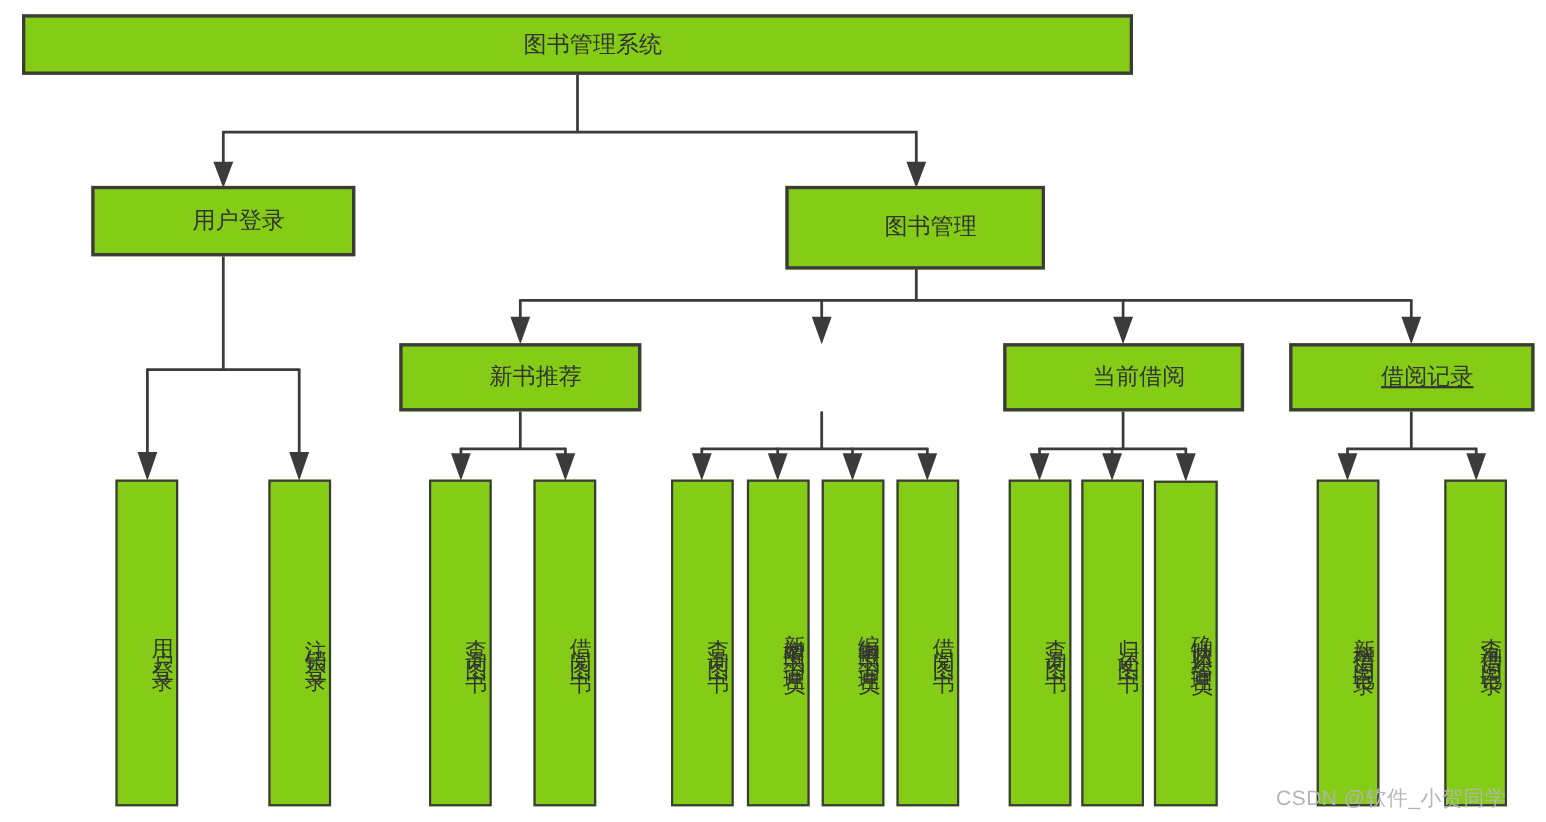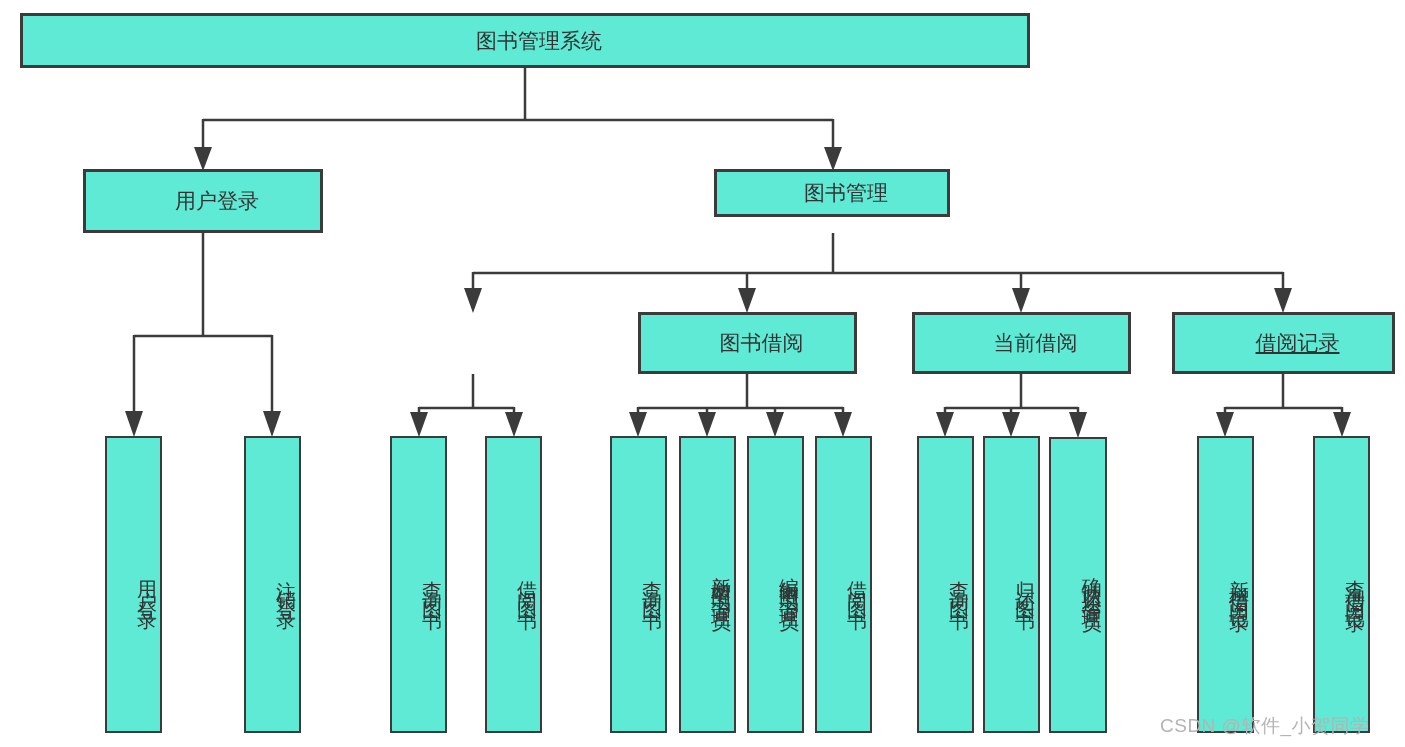--- a/index.html
+++ b/index.html
@@ -16,21 +16,21 @@
     background:var(--background);
     overflow:hidden;
     font-family:"Liberation Sans","DejaVu Sans",sans-serif;
     color:var(--text);
   }
   .connectors{position:absolute;left:0;top:0;z-index:1;}
   .connectors line{stroke:var(--line);stroke-width:2.5;}
   .connectors polygon{fill:var(--line);stroke:none;}
   .box{
     position:absolute;
-    background:#5eead4;
+    background:#84cc16;
     border:3px solid var(--line);
     display:flex;align-items:center;justify-content:center;
     font-size:21px;
     color:var(--text);
     z-index:2;
     text-align:center;
     line-height:1.2;
     padding-left:28px;
   }
   .leaf{
@@ -47,21 +47,21 @@
     left:1160px;top:713px;
     font-size:19px;
     color:var(--watermark);
     z-index:5;
     white-space:nowrap;
     letter-spacing:0.5px;
   }
   
   .b-root{left:20px;top:13px;width:1010px;height:55px;}
   .b-userlogin{left:83px;top:169px;width:240px;height:64px;}
-  .b-bookmgmt{left:714px;top:169px;width:236px;height:48px;}
+  .b-bookmgmt{left:714px;top:169px;width:236px;height:76px;}
   .b-m1{left:363px;top:312px;width:220px;height:62px;}
   .b-m2{left:638px;top:312px;width:219px;height:62px;}
   .b-m3{left:912px;top:312px;width:219px;height:62px;text-align:center;}
   .b-m4{left:1172px;top:312px;width:223px;height:62px;text-decoration:underline;}
   .b-l-login{left:105px;top:436px;width:57px;height:297px;}
   .b-l-logout{left:244px;top:436px;width:57px;height:297px;}
   .b-g1-1{left:390px;top:436px;width:57px;height:297px;}
   .b-g1-2{left:485px;top:436px;width:57px;height:297px;}
   .b-g2-1{left:610px;top:436px;width:57px;height:297px;}
   .b-g2-2{left:679px;top:436px;width:57px;height:297px;}
@@ -138,21 +138,21 @@
     <polygon points="1216,412 1234,412 1225,437"></polygon>
     <line x1="1342" y1="407" x2="1342" y2="414"></line>
     <polygon points="1333,412 1351,412 1342,437"></polygon>
   </svg>
 
   <div class="box b-root">图书管理系统</div>
 
   <div class="box b-userlogin">用户登录</div>
   <div class="box b-bookmgmt">图书管理</div>
 
-  <div class="box b-m2">图书借阅</div>
+  <div class="box b-m1">新书推荐</div>
   <div class="box b-m3">当前借阅</div>
   <div class="box b-m4">借阅记录</div>
 
   <div class="box leaf ls-4 b-l-login">用户登录</div>
   <div class="box leaf ls-4 b-l-logout">注销登录</div>
 
   <div class="box leaf ls-4 b-g1-1">查询图书</div>
   <div class="box leaf ls-4 b-g1-2">借阅图书</div>
 
   <div class="box leaf ls-4 b-g2-1">查询图书</div>

